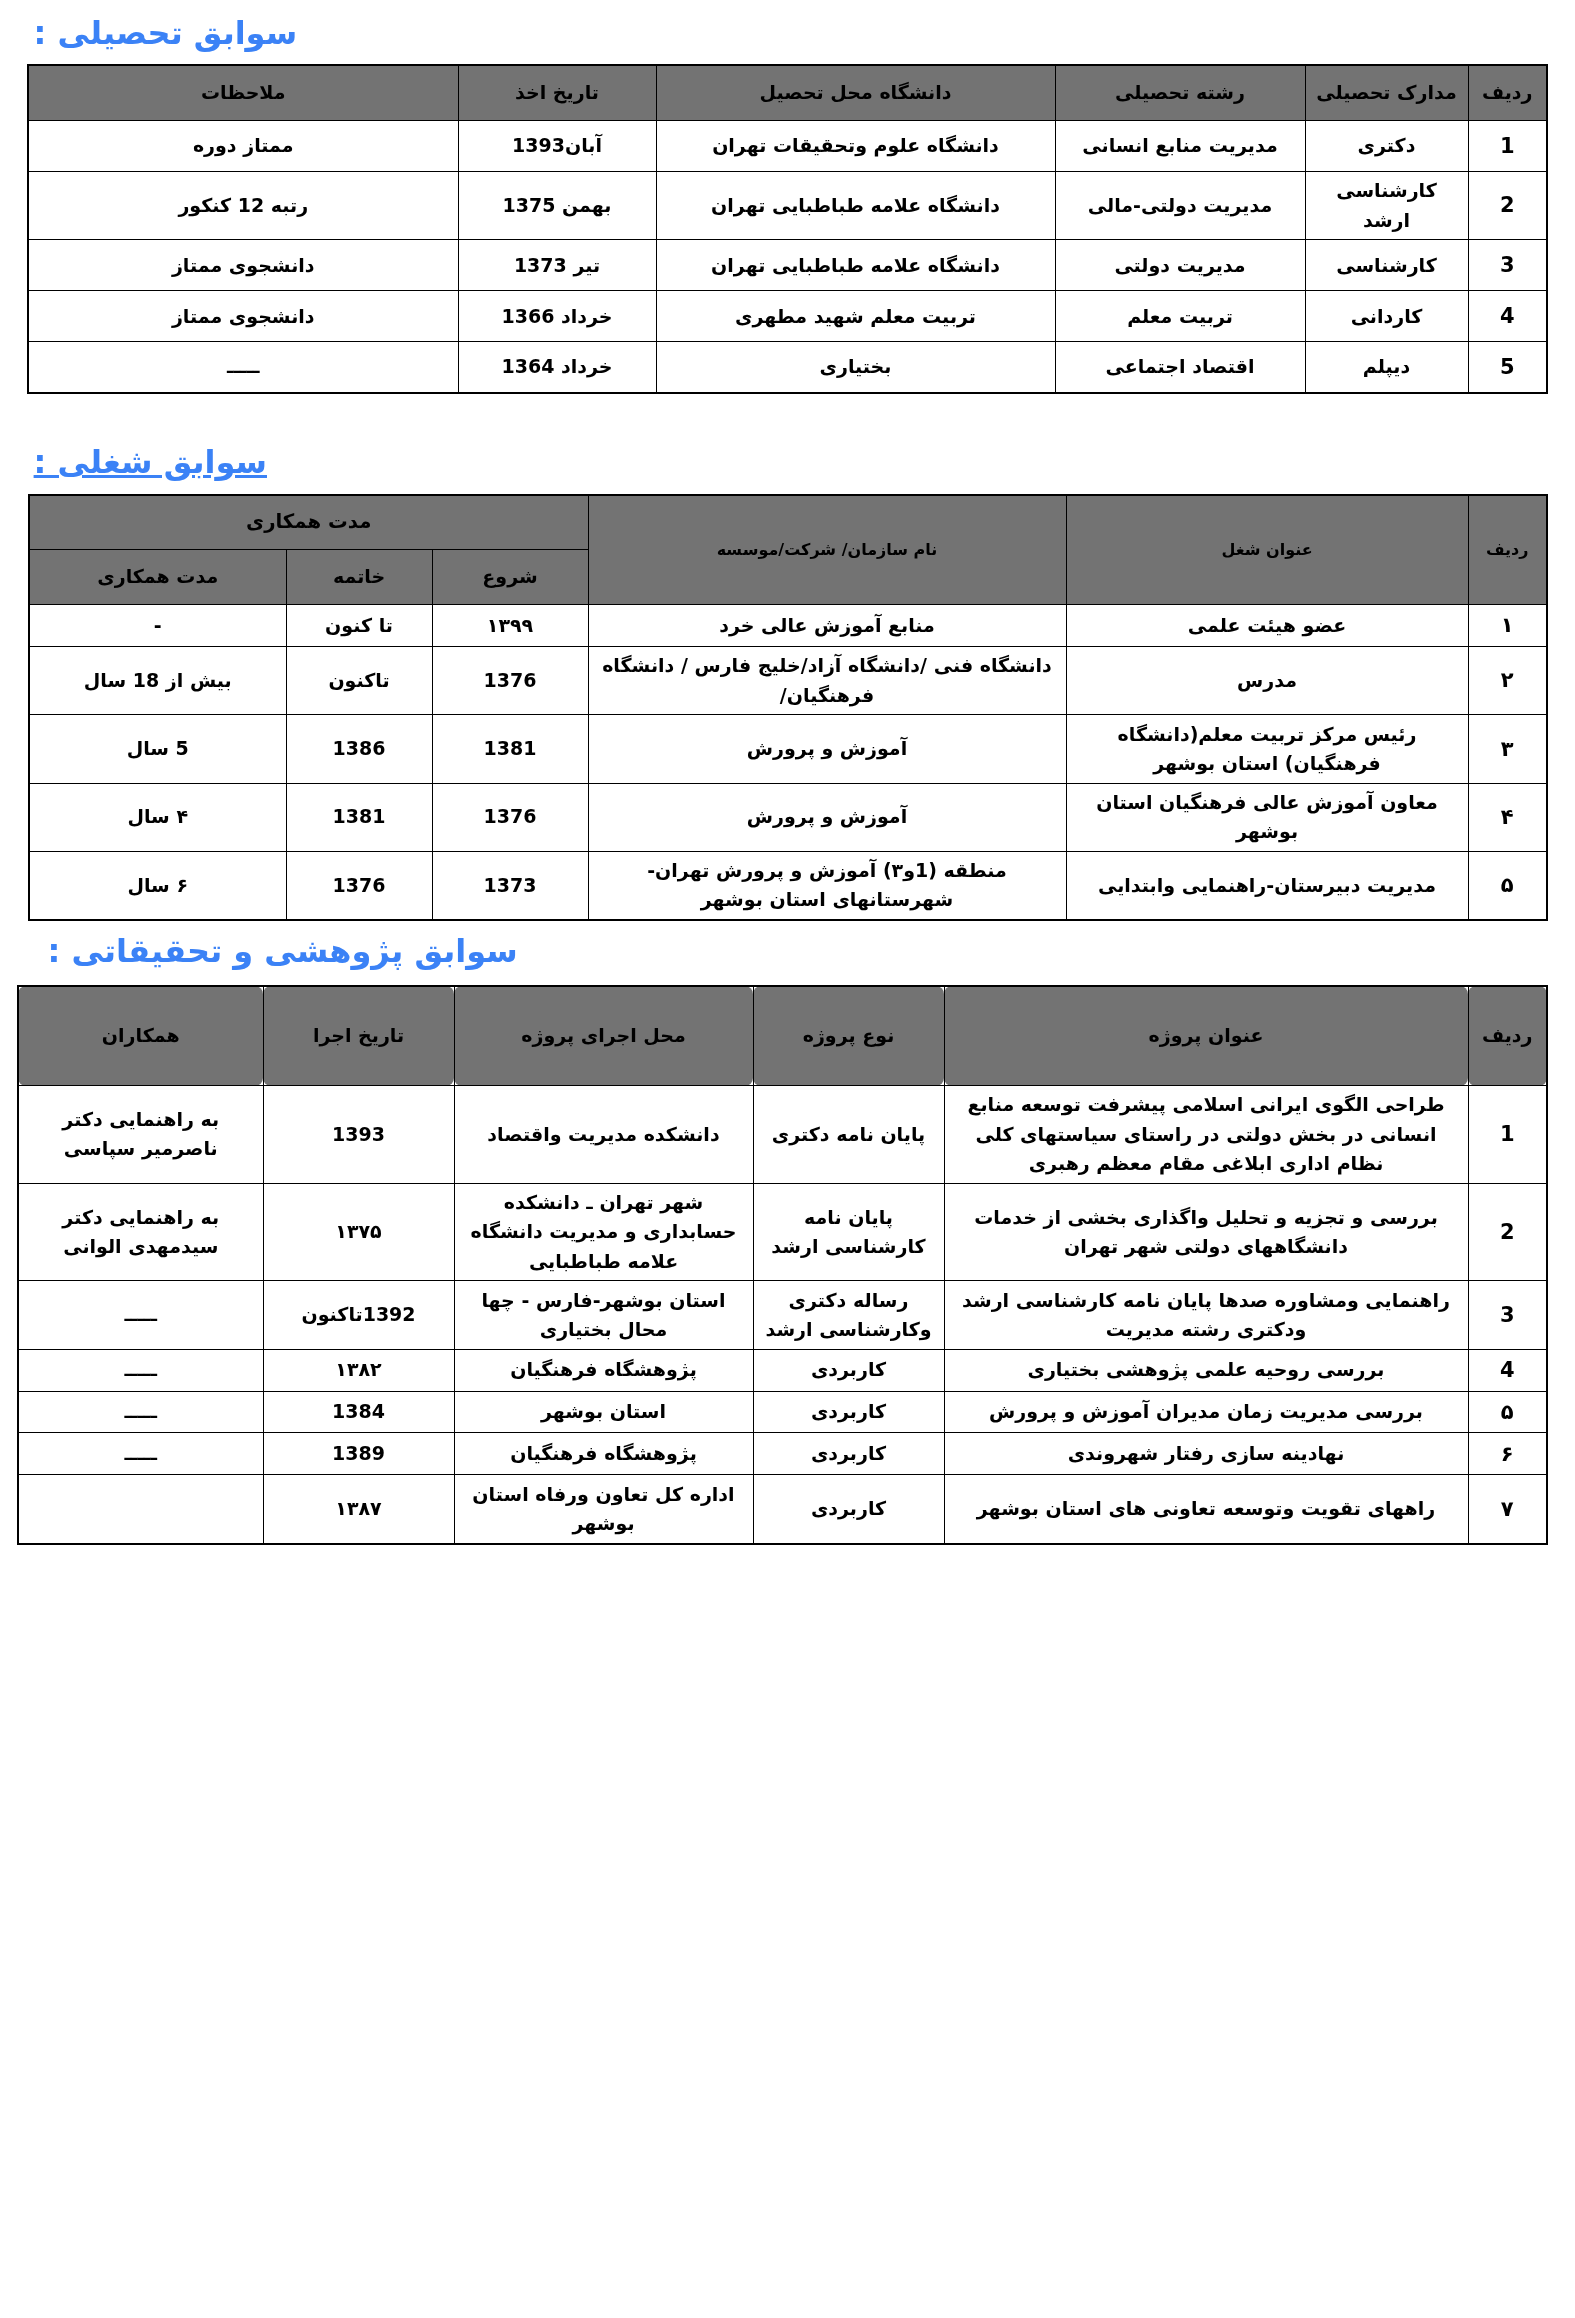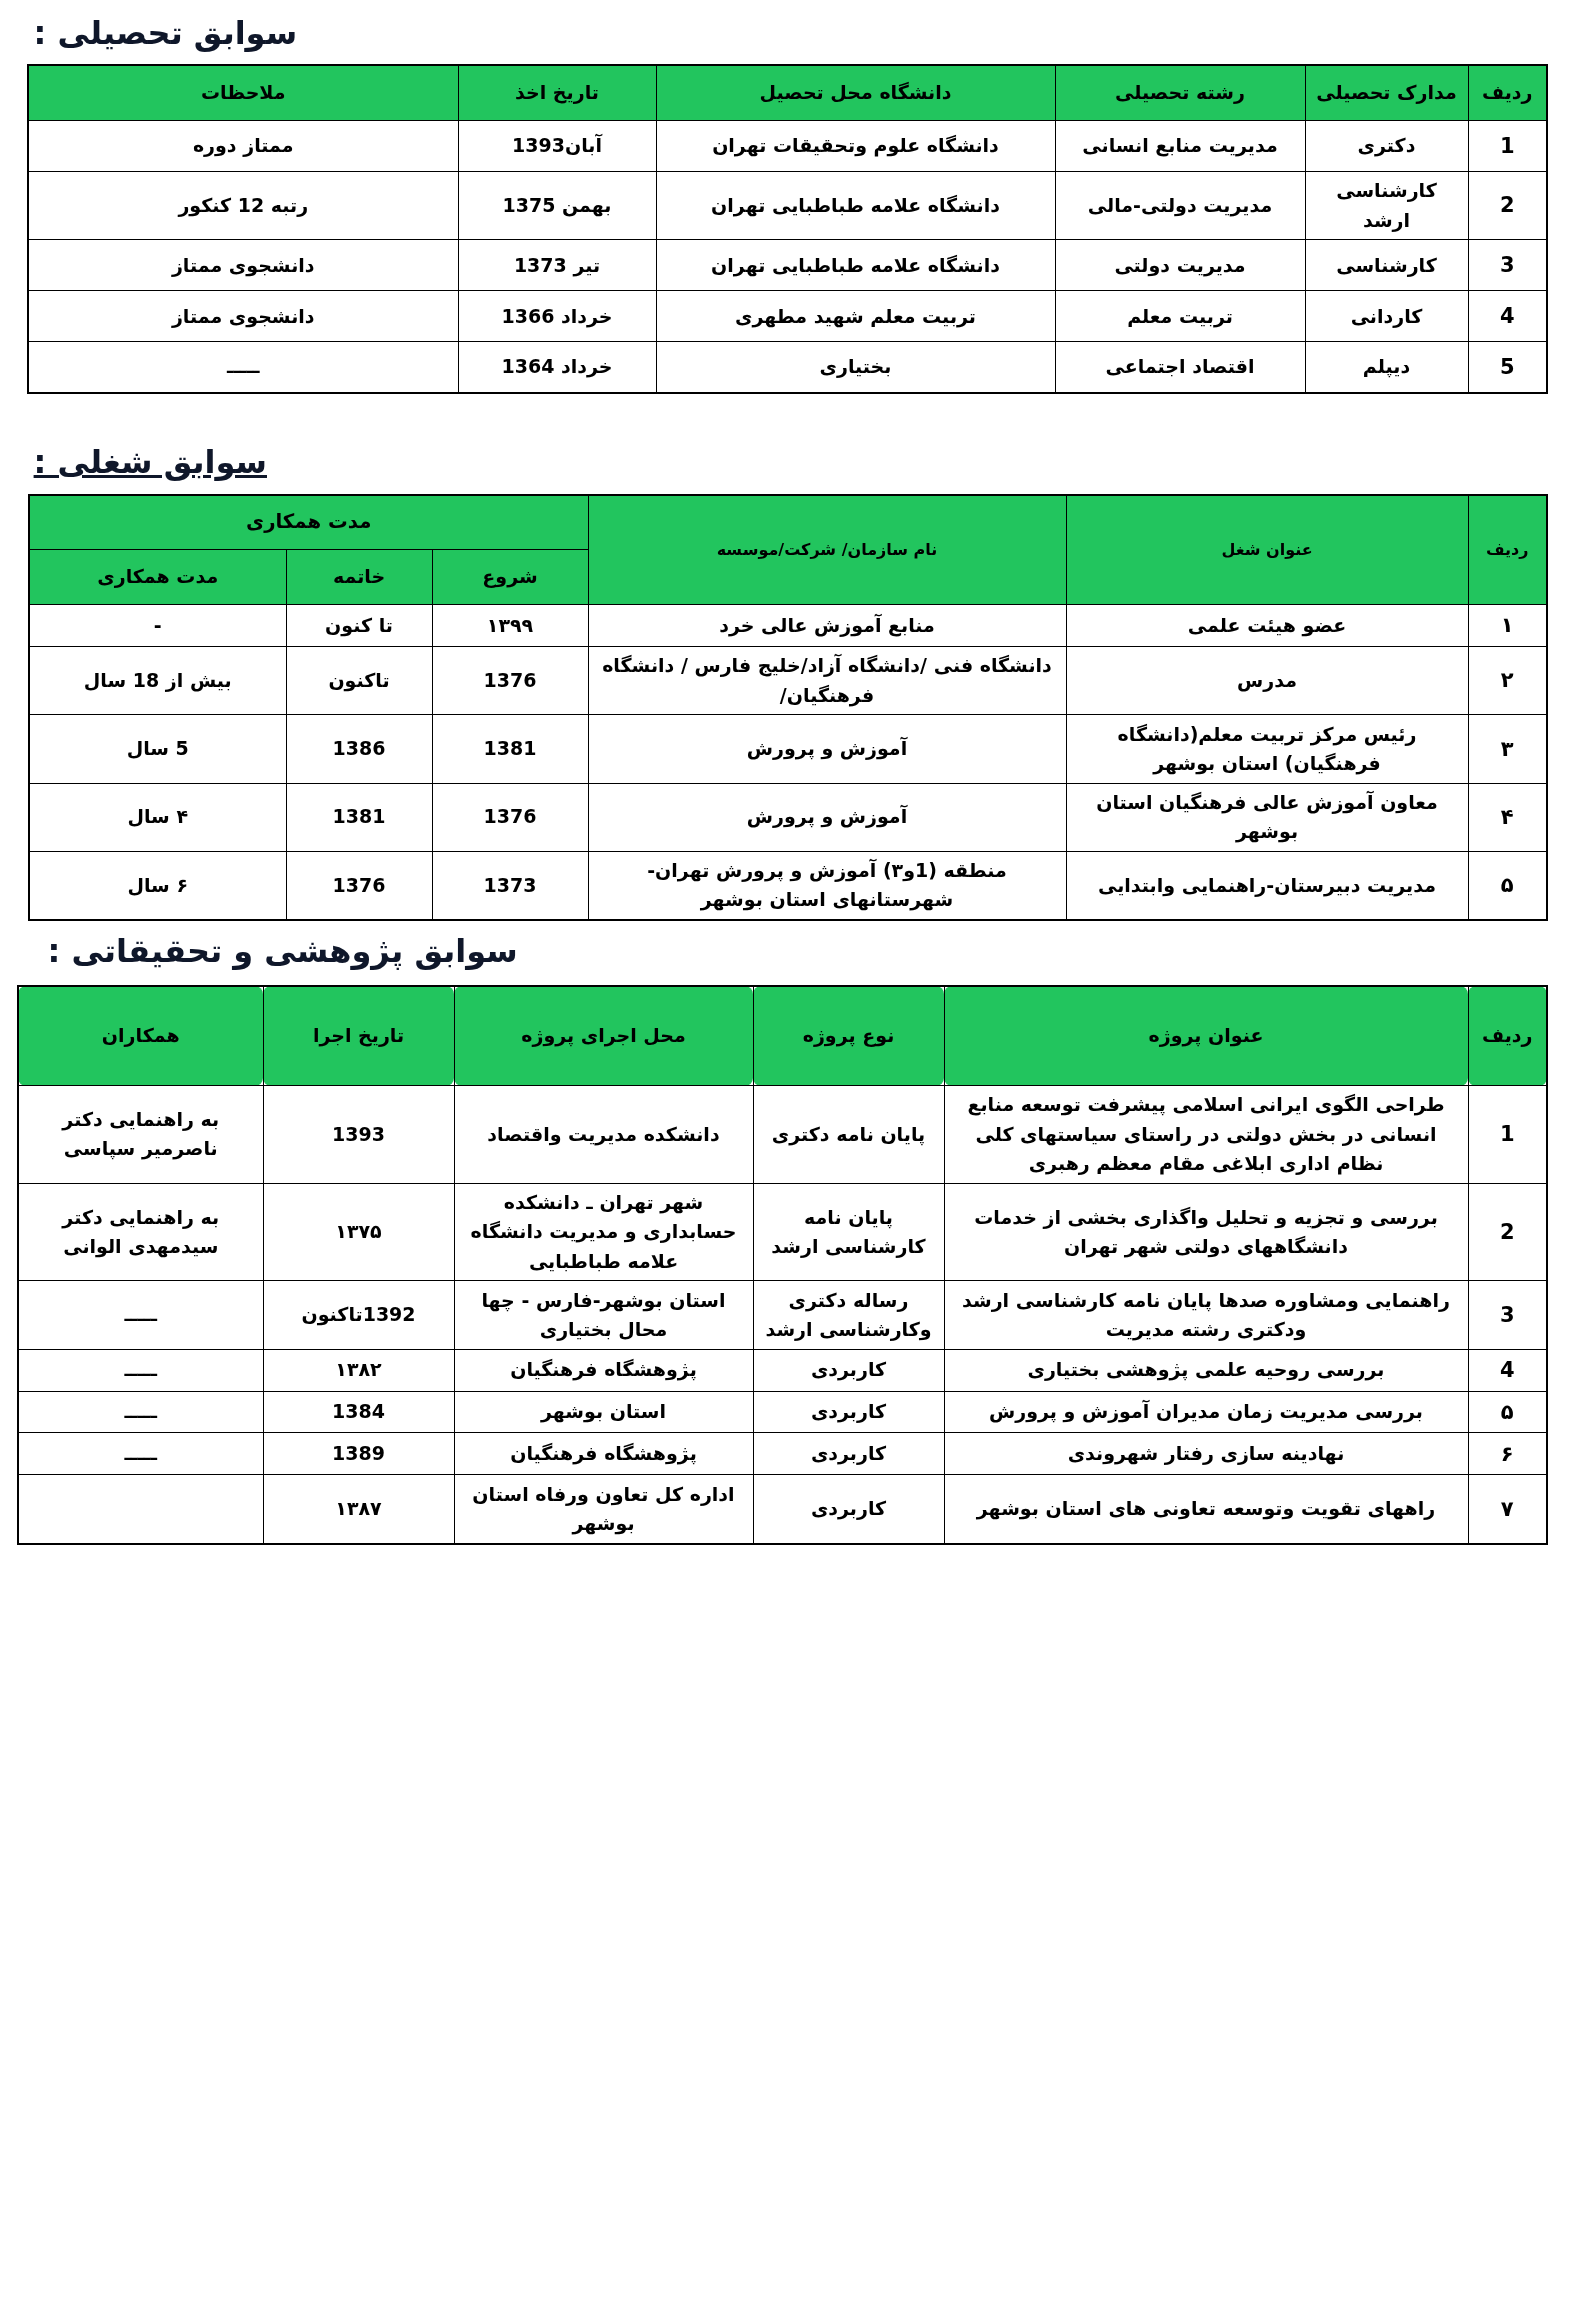--- a/index.html
+++ b/index.html
@@ -22,21 +22,21 @@
     padding: 0 28px;
     width: 1576px;
   }
 
   
   .section-title {
     font-family: "DejaVu Sans", sans-serif;
     font-weight: bold;
     font-size: 32px;
     line-height: 1.2;
-    color: #0f172a;
+    color: #3b82f6;
     text-align: left;
     direction: rtl;
     unicode-bidi: isolate;
     margin: 0;
     padding: 0 0 0 5.6px;
     white-space: nowrap;
   }
   #title-education  { padding-top: 14px; }
   #title-jobs       { padding-top: 15.5px; text-decoration: underline; }
   #title-research   { padding-top: 4.2px; margin-left: 14px; }
@@ -57,21 +57,21 @@
     vertical-align: middle;
     color: #000;
     font-weight: bold;
     padding: 4.2px 5.6px;
     direction: rtl;
     unicode-bidi: plaintext;
     line-height: 1.55;
     word-wrap: break-word;
   }
   table.doc-table thead th {
-    background: #22c55e;
+    background: #737373;
     font-size: 19px;
   }
   table.doc-table tbody td {
     background: #ffffff;
     font-size: 19px;
   }
   table.doc-table tbody td.idx {
     font-size: 21px;
   }
   .dash {

